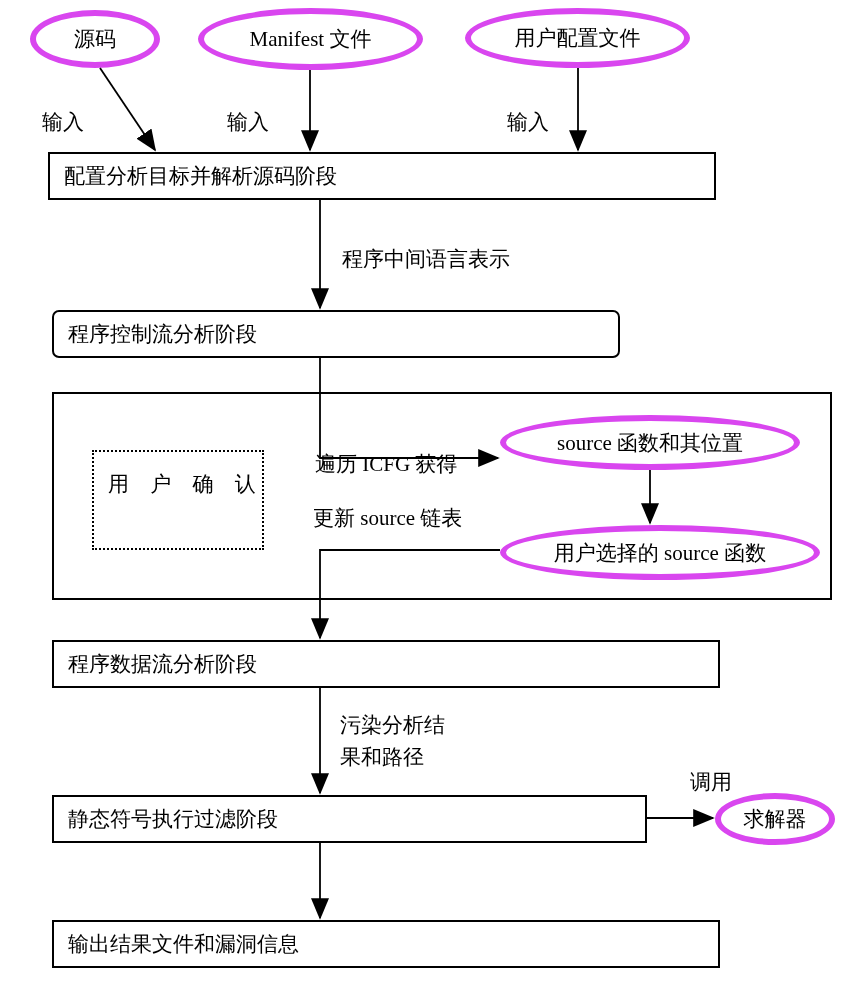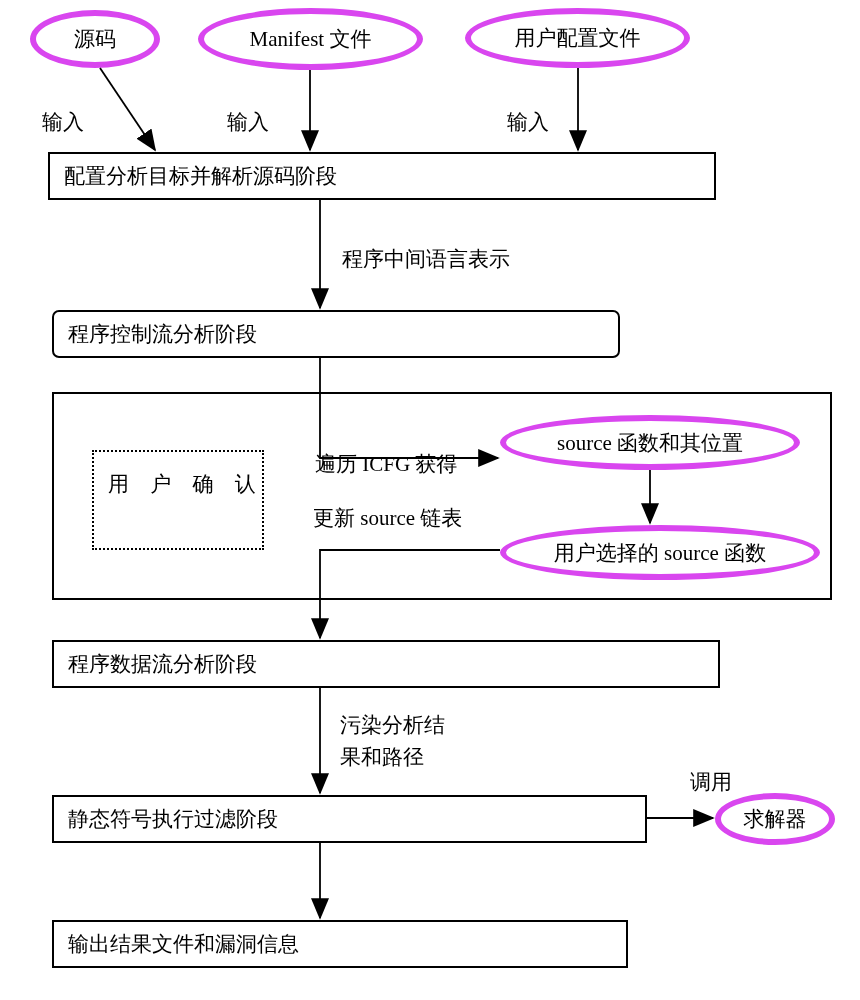--- a/index.html
+++ b/index.html
@@ -112,21 +112,21 @@
 <div class="label" style="left:690px; top:768px;">调用</div>
 
 <div class="rect" style="left:52px; top:795px; width:595px; height:48px;">
   <span>静态符号执行过滤阶段</span>
 </div>
 
 <div class="ellipse" style="left:715px; top:793px; width:120px; height:52px;">
   <span>求解器</span>
 </div>
 
-<div class="rect" style="left:52px; top:920px; width:576px; height:48px;">
+<div class="rect" style="left:52px; top:920px; width:668px; height:48px;">
   <span>输出结果文件和漏洞信息</span>
 </div>
 
 <svg class="arrows">
   <defs>
     <marker id="arrowhead" markerWidth="12" markerHeight="10" refX="11" refY="5" orient="auto">
       <polygon points="0 0, 12 5, 0 10" fill="#000"></polygon>
     </marker>
   </defs>
 

